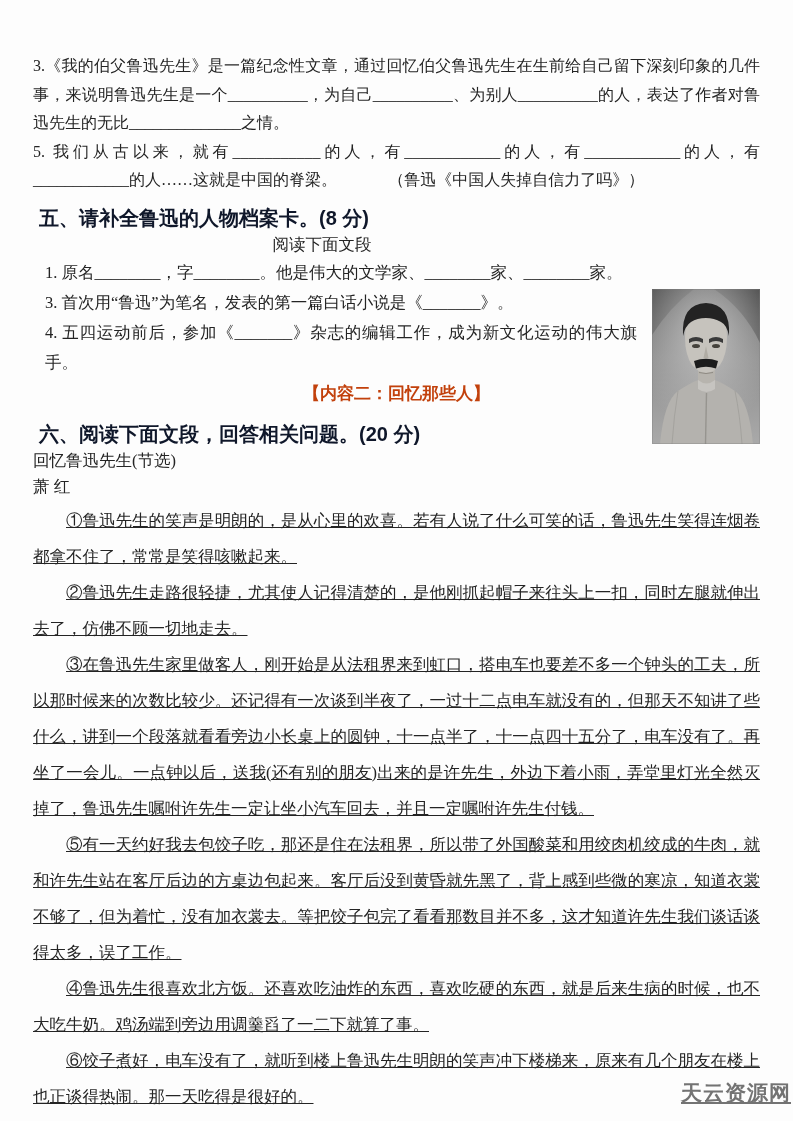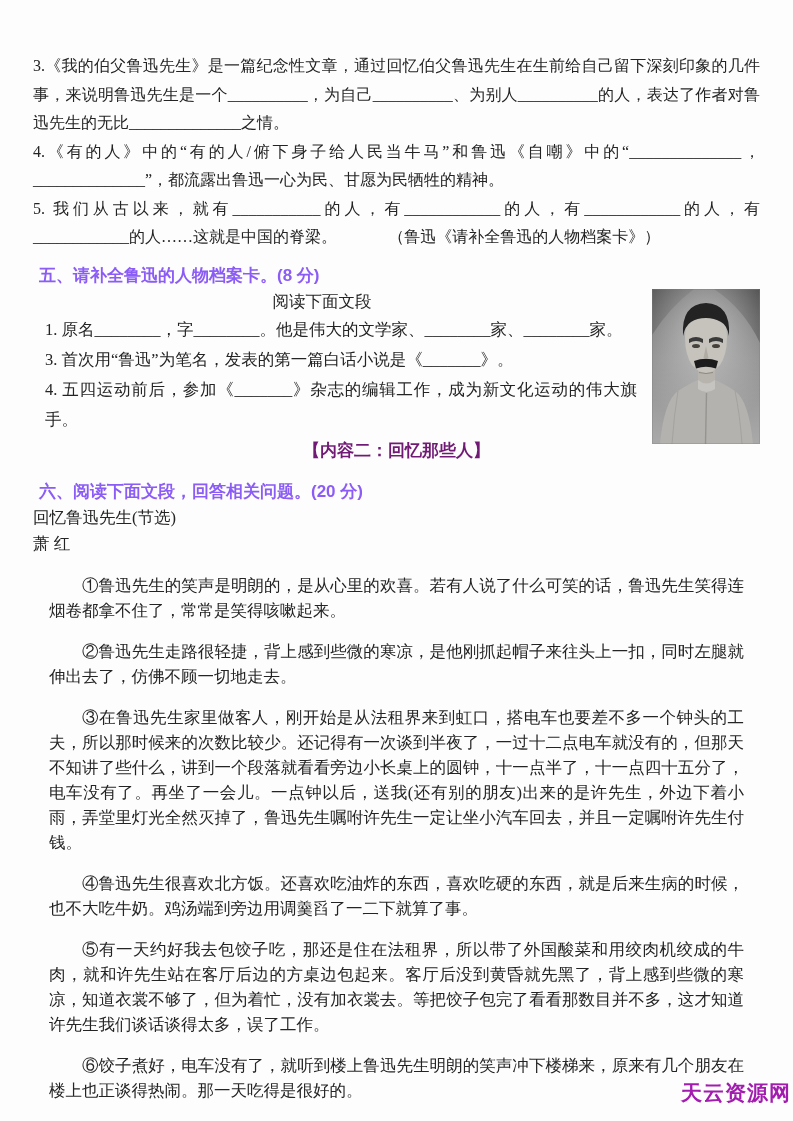--- a/index.html
+++ b/index.html
@@ -24,26 +24,26 @@
     margin: 0;
     text-align: justify;
   }
   .q-source {
     margin-left: 3.2em;
     white-space: nowrap;
   }
   .sec-heading {
     font-family: "Liberation Sans", "DejaVu Sans", sans-serif;
     font-weight: bold;
-    font-size: 17px;
+    font-size: 20px;
     line-height: 27px;
     margin: 0;
     margin-top: 10px;
     padding-left: 6px;
-    color: #8b5cf6;
+    color: #0f172a;
   }
   .card-area { position: relative; }
   .card-title {
     width: 578px;
     text-align: center;
     font-size: 16.5px;
     line-height: 26px;
   }
   .card-list { width: 592px; padding-left: 12px; }
   .card-item {
@@ -52,69 +52,70 @@
     text-align: justify;
   }
   .banner {
     width: 727px;
     text-align: center;
     font-family: "Liberation Sans", "DejaVu Sans", sans-serif;
     font-weight: bold;
     font-size: 17px;
     line-height: 26px;
     margin-top: 3px;
-    color: #701a75;
+    color: #c2410c;
   }
   .sec-heading.six { margin-top: 14px; }
   .passage-title, .passage-author {
     width: 727px;
     text-align: left;
     font-size: 16.5px;
     line-height: 26px;
   }
   .passage { margin-top: 3px; }
   .passage p {
     font-size: 16.5px;
-    line-height: 25px;
-    margin: 16px;
+    line-height: 36px;
+    margin: 0;
     text-indent: 2em;
     text-align: justify;
+    text-decoration: underline;
   }
   .photo {
     position: absolute;
     left: 652px;
     top: 289px;
     width: 108px;
     height: 155px;
     margin: 0;
   }
   .photo svg { display: block; width: 108px; height: 155px; }
   .watermark {
     position: absolute;
     right: 2px;
     bottom: 14px;
     font-family: "Liberation Sans", "DejaVu Sans", sans-serif;
     font-weight: bold;
     font-size: 21px;
     letter-spacing: 1px;
-    color: #a21caf;
+    color: #737373;
+    text-decoration: underline;
   }
 </style>
 </head>
 <body>
 
 <div class="page">
 
   <div class="content">
 
     <p class="q">3.《我的伯父鲁迅先生》是一篇纪念性文章，通过回忆伯父鲁迅先生在生前给自己留下深刻印象的几件事，来说明鲁迅先生是一个__________，为自己__________、为别人__________的人，表达了作者对鲁迅先生的无比______________之情。</p>
 
-    <p class="q">4.《有的人》中的“有的人/俯下身子给人民当牛马”和鲁迅《自嘲》中的“______________，______________”，都流露出鲁迅一心为民、甘愿为民牺牲的精神。</p>
 
-    <p class="q"><span>5. 我们从古以来，就有___________的人，有____________的人，有____________的人，有____________的人……这就是中国的脊梁。</span><span class="q-source">（鲁迅《请补全鲁迅的人物档案卡》）</span></p>
+    <p class="q"><span>5. 我们从古以来，就有___________的人，有____________的人，有____________的人，有____________的人……这就是中国的脊梁。</span><span class="q-source">（鲁迅《中国人失掉自信力了吗》）</span></p>
 
     <h3 class="sec-heading">五、请补全鲁迅的人物档案卡。(8 分)</h3>
 
     <div class="card-area">
       <div class="card-title">阅读下面文段</div>
       <div class="card-list">
         <div class="card-item">1. 原名________，字________。他是伟大的文学家、________家、________家。</div>
         <div class="card-item">3. 首次用“鲁迅”为笔名，发表的第一篇白话小说是《_______》。</div>
         <div class="card-item">4. 五四运动前后，参加《_______》杂志的编辑工作，成为新文化运动的伟大旗手。</div>
       </div>
@@ -122,24 +123,24 @@
 
     <div class="banner">【内容二：回忆那些人】</div>
 
     <h3 class="sec-heading six">六、阅读下面文段，回答相关问题。(20 分)</h3>
 
     <div class="passage-title">回忆鲁迅先生(节选)</div>
     <div class="passage-author">萧 红</div>
 
     <div class="passage">
       <p>①鲁迅先生的笑声是明朗的，是从心里的欢喜。若有人说了什么可笑的话，鲁迅先生笑得连烟卷都拿不住了，常常是笑得咳嗽起来。</p>
-      <p>②鲁迅先生走路很轻捷，背上感到些微的寒凉，是他刚抓起帽子来往头上一扣，同时左腿就伸出去了，仿佛不顾一切地走去。</p>
+      <p>②鲁迅先生走路很轻捷，尤其使人记得清楚的，是他刚抓起帽子来往头上一扣，同时左腿就伸出去了，仿佛不顾一切地走去。</p>
       <p>③在鲁迅先生家里做客人，刚开始是从法租界来到虹口，搭电车也要差不多一个钟头的工夫，所以那时候来的次数比较少。还记得有一次谈到半夜了，一过十二点电车就没有的，但那天不知讲了些什么，讲到一个段落就看看旁边小长桌上的圆钟，十一点半了，十一点四十五分了，电车没有了。再坐了一会儿。一点钟以后，送我(还有别的朋友)出来的是许先生，外边下着小雨，弄堂里灯光全然灭掉了，鲁迅先生嘱咐许先生一定让坐小汽车回去，并且一定嘱咐许先生付钱。</p>
+      <p>⑤有一天约好我去包饺子吃，那还是住在法租界，所以带了外国酸菜和用绞肉机绞成的牛肉，就和许先生站在客厅后边的方桌边包起来。客厅后没到黄昏就先黑了，背上感到些微的寒凉，知道衣裳不够了，但为着忙，没有加衣裳去。等把饺子包完了看看那数目并不多，这才知道许先生我们谈话谈得太多，误了工作。</p>
       <p>④鲁迅先生很喜欢北方饭。还喜欢吃油炸的东西，喜欢吃硬的东西，就是后来生病的时候，也不大吃牛奶。鸡汤端到旁边用调羹舀了一二下就算了事。</p>
-      <p>⑤有一天约好我去包饺子吃，那还是住在法租界，所以带了外国酸菜和用绞肉机绞成的牛肉，就和许先生站在客厅后边的方桌边包起来。客厅后没到黄昏就先黑了，背上感到些微的寒凉，知道衣裳不够了，但为着忙，没有加衣裳去。等把饺子包完了看看那数目并不多，这才知道许先生我们谈话谈得太多，误了工作。</p>
       <p>⑥饺子煮好，电车没有了，就听到楼上鲁迅先生明朗的笑声冲下楼梯来，原来有几个朋友在楼上也正谈得热闹。那一天吃得是很好的。</p>
       <p>⑨刚刚我不是来过了吗？怎么会好久不见？就是上午我来的那次周先生忘记了，可是我也每天来</p>
       <p>⑧“好久不见，好久不见。”一边说着一边向我点头。</p>
     </div>
 
   </div>
 
   <figure class="photo" title="鲁迅黑白肖像照片">
     <svg viewBox="0 0 108 155" xmlns="http://www.w3.org/2000/svg" role="img">
       <defs>

